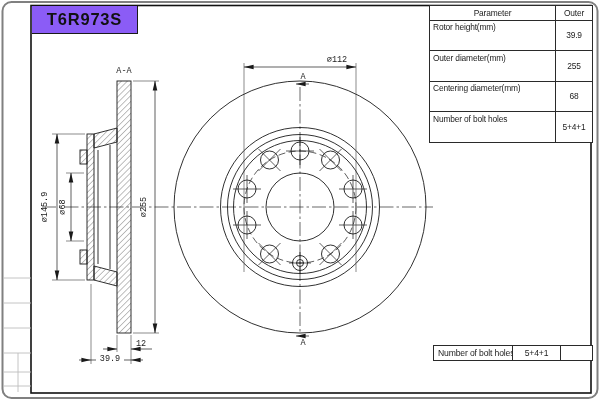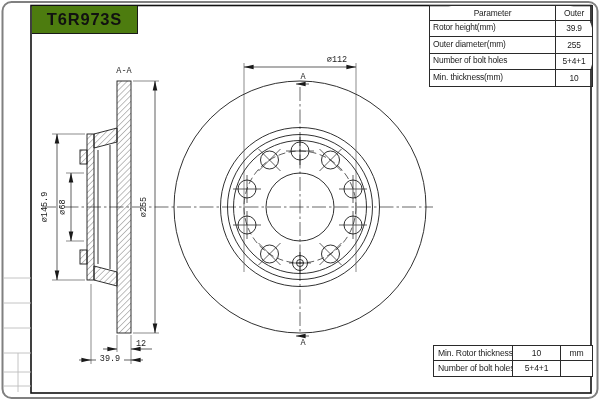--- a/index.html
+++ b/index.html
@@ -3,26 +3,26 @@
 <meta charset="utf-8">
 <style>
   html,body{margin:0;padding:0;background:#fff;}
   #page{position:relative;width:600px;height:400px;background:#fff;overflow:hidden;
         font-family:"Liberation Sans",sans-serif;}
   #drawing{position:absolute;left:0;top:0;}
   
   #title-box{position:absolute;left:32px;top:6px;width:105px;height:27px;
      border-right:1.4px solid #1a1a1a;border-bottom:1.4px solid #1a1a1a;
      display:flex;align-items:center;justify-content:center;
-     font-size:16.5px;font-weight:600;letter-spacing:.8px;color:#111;background:#4d7c0f;}
+     font-size:16.5px;font-weight:600;letter-spacing:.8px;color:#111;background:#8b5cf6;}
   
   table{border-collapse:collapse;table-layout:fixed;background:#fff;
         font-family:"Liberation Sans",sans-serif;color:#1c1c1c;}
-  #param-table{position:absolute;left:429px;top:5px;width:163px;font-size:8.4px;letter-spacing:-.15px;border-radius:30px;}
-  #param-table td,#param-table th{border:1px solid #2a2a2a;height:13.6px;padding:0 0 2px 3px;
+  #param-table{position:absolute;left:429px;top:5px;width:163px;font-size:8.4px;letter-spacing:-.15px;}
+  #param-table td,#param-table th{border:1px solid #2a2a2a;height:13.6px;padding:0 0 16px 3px;
         font-weight:400;line-height:1;overflow:hidden;white-space:nowrap;}
   #param-table th{text-align:center;padding:0;}
   #param-table td.val{text-align:center;padding:0;}
   #summary-table{position:absolute;left:433px;top:345px;width:159px;font-size:8.6px;letter-spacing:-.15px;}
   #summary-table td{border:1px solid #2a2a2a;height:14.3px;padding:0 0 0 4px;line-height:1;
         overflow:hidden;white-space:nowrap;}
   #summary-table td.val{text-align:center;padding:0;}
   
   .ln{stroke:#1a1a1a;stroke-width:.9;fill:none;}
   .thick{stroke:#111;stroke-width:1.6;fill:none;}
@@ -225,42 +225,37 @@
     </tr>
     <tr>
           <td>Rotor height(mm)</td>
           <td class="val">39.9</td>
         </tr>
     <tr>
           <td>Outer diameter(mm)</td>
           <td class="val">255</td>
         </tr>
     <tr>
+          <td>Centering diameter(mm)</td>
+          <td class="val">68</td>
+        </tr>
+    <tr>
           <td>Number of bolt holes</td>
           <td class="val">5+4+1</td>
-        </tr>
-    <tr>
-          <td>Min. thickness(mm)</td>
-          <td class="val">10</td>
         </tr>
   </tbody>
     </table>
 
   <table id="summary-table">
     <colgroup>
         <col style="width:79px">
         <col style="width:48px">
         <col style="width:32px">
       </colgroup>
     <tbody>
-        <tr>
-      <td>Min. Rotor thickness</td>
-      <td class="val">10</td>
-      <td class="val">mm</td>
-    </tr>
     <tr>
       <td>Number of bolt holes</td>
       <td class="val">5+4+1</td>
       <td class="val"></td>
     </tr>
   </tbody>
     </table>
 
 </div>
 

